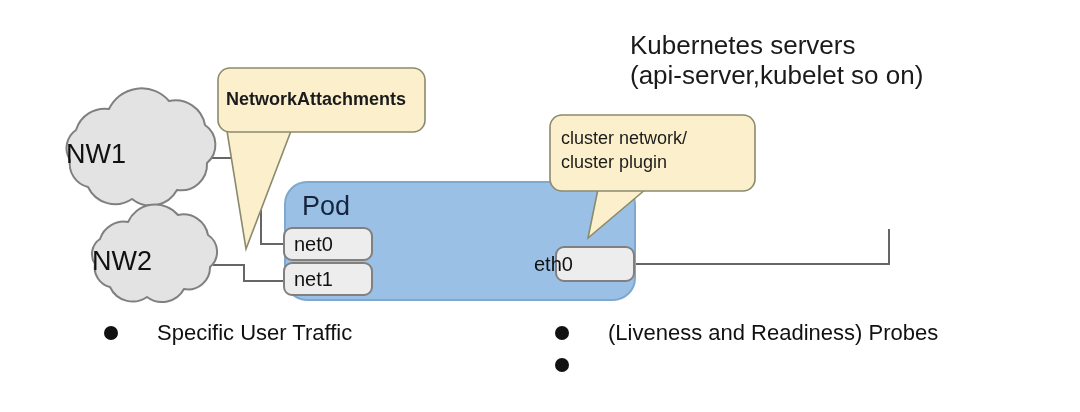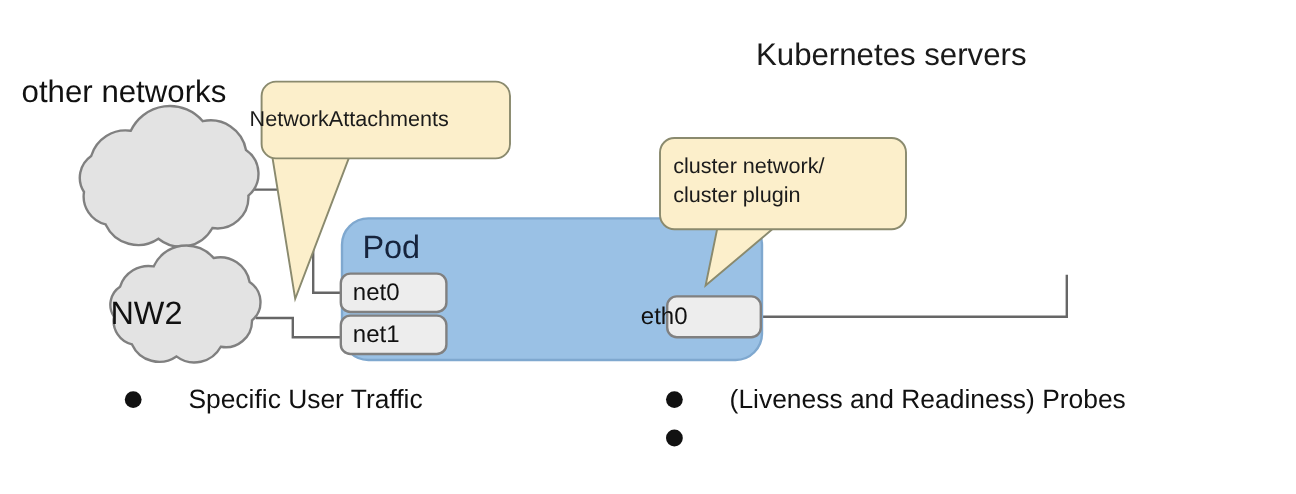--- a/index.html
+++ b/index.html
@@ -117,26 +117,27 @@
 
     <g fill="#111111">
       <circle cx="111" cy="333" r="7"></circle>
       <circle cx="562" cy="333" r="7"></circle>
       <circle cx="562" cy="365" r="7"></circle>
     </g>
 
   </svg>
 
   <div class="txt heading-text" style="left:630px; top:30px;">Kubernetes servers</div>
+  <div class="txt heading-text" style="left:630px; top:60px;">(api-server,kubelet so on)</div>
 
-  <div class="txt cloud-label" style="left:18px; top:61px; font-size:26px;">other networks</div>
 
+  <div class="txt cloud-label" style="left:66px; top:138px;">NW1</div>
   <div class="txt cloud-label" style="left:92px; top:245px;text-align:center;">NW2</div>
 
-  <div class="txt callout-text" style="left:208px; top:89px;">NetworkAttachments</div>
+  <div class="txt callout-text" style="left:226px; top:89px;font-weight:bold;">NetworkAttachments</div>
 
   <div class="txt callout-text" style="left:561px; top:128px;">cluster network/</div>
   <div class="txt callout-text" style="left:561px; top:152px;">cluster plugin</div>
 
   <div class="txt pod-label" style="left:302px; top:190px;">Pod</div>
 
   <div class="txt iface-label" style="left:294px; top:232px;">net0</div>
   <div class="txt iface-label" style="left:294px; top:267px;">net1</div>
   <div class="txt iface-label" style="left:534px; top:252px;text-align:center;">eth0</div>
 

